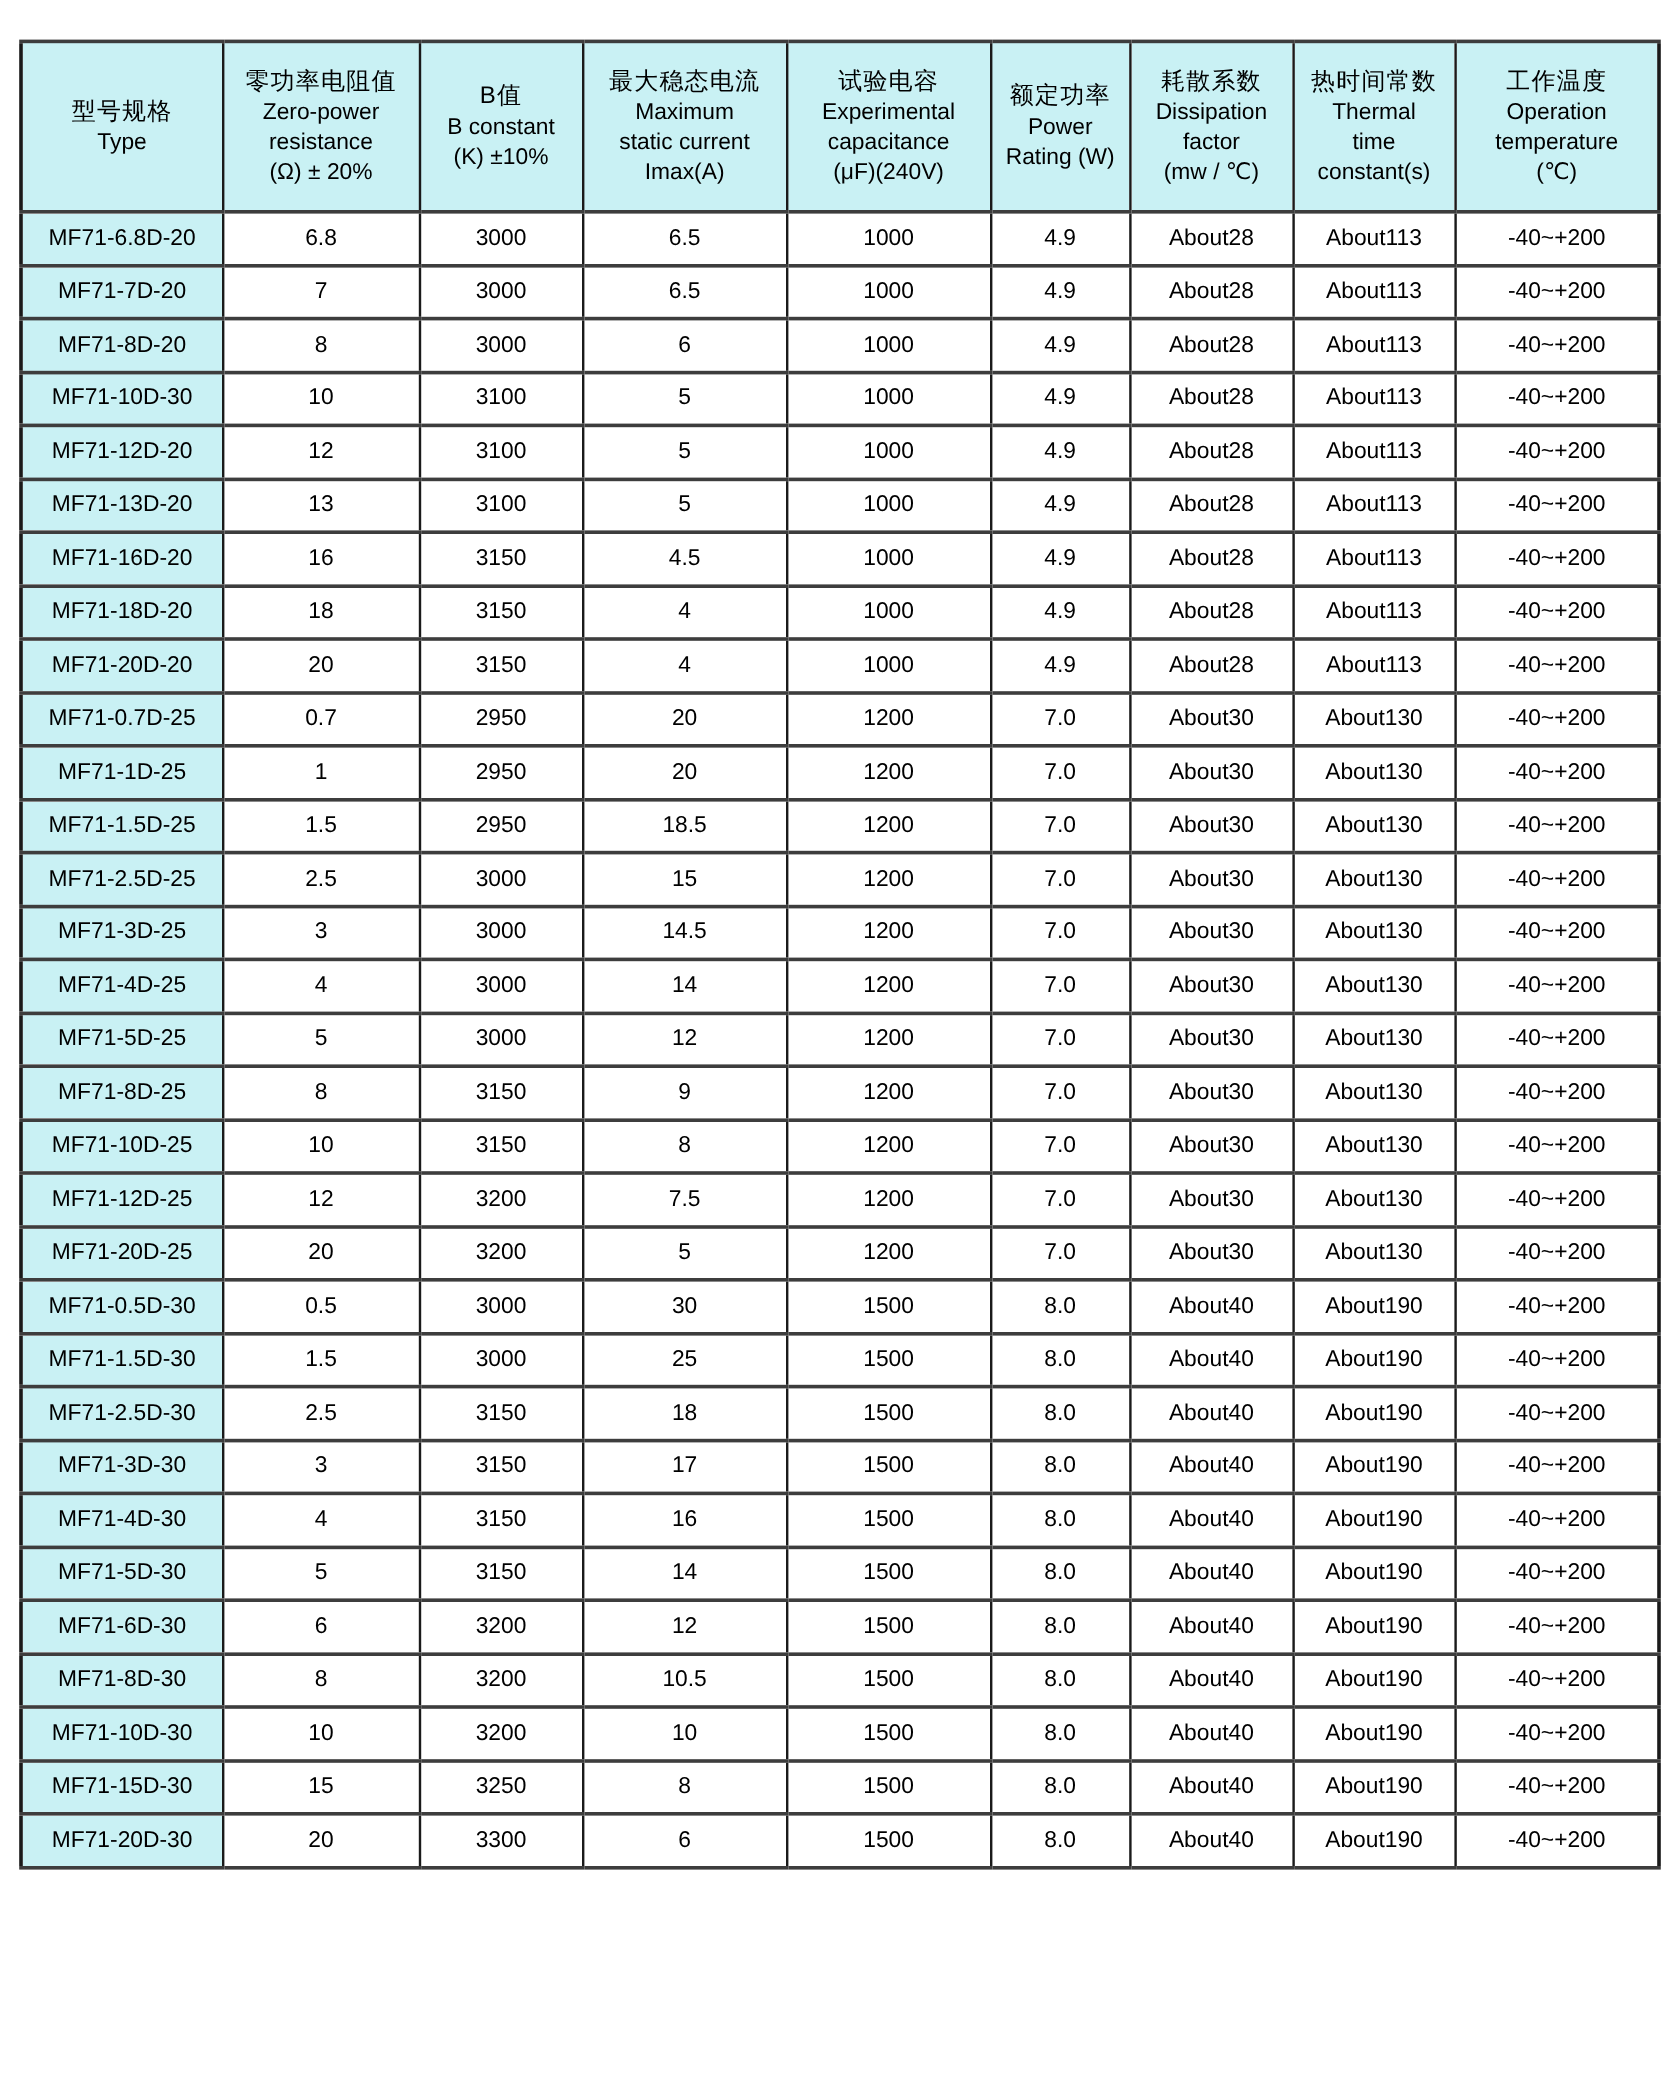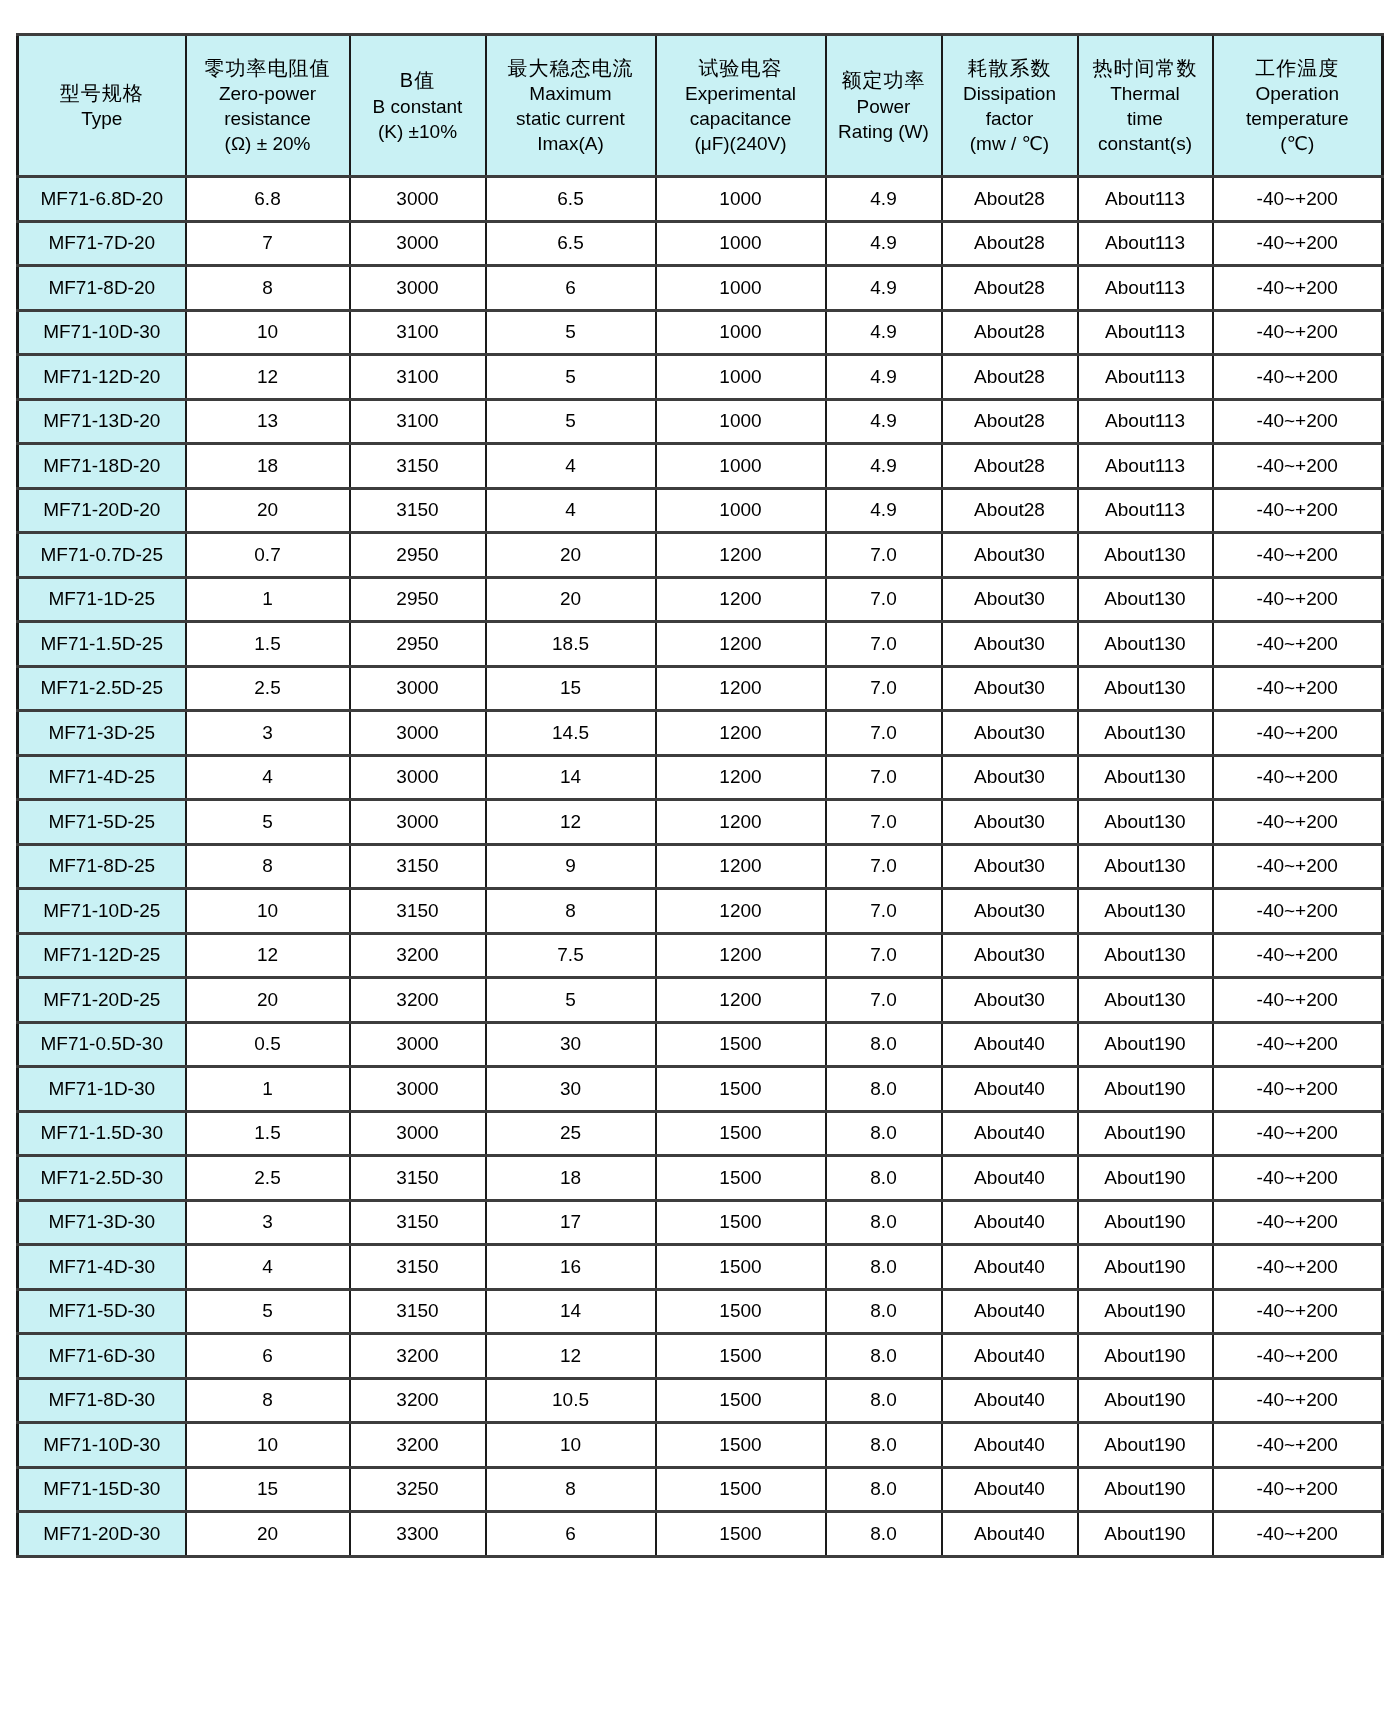--- a/index.html
+++ b/index.html
@@ -195,20 +195,31 @@
           <td>13</td>
           <td>3100</td>
           <td>5</td>
           <td>1000</td>
           <td>4.9</td>
           <td>About28</td>
           <td>About113</td>
           <td>-40~+200</td>
         </tr>
         <tr>
+          <td class="type-cell">MF71-16D-20</td>
+          <td>16</td>
+          <td>3150</td>
+          <td>4.5</td>
+          <td>1000</td>
+          <td>4.9</td>
+          <td>About28</td>
+          <td>About113</td>
+          <td>-40~+200</td>
+        </tr>
+        <tr>
           <td class="type-cell">MF71-18D-20</td>
           <td>18</td>
           <td>3150</td>
           <td>4</td>
           <td>1000</td>
           <td>4.9</td>
           <td>About28</td>
           <td>About113</td>
           <td>-40~+200</td>
         </tr>
@@ -340,31 +351,20 @@
           <td>5</td>
           <td>1200</td>
           <td>7.0</td>
           <td>About30</td>
           <td>About130</td>
           <td>-40~+200</td>
         </tr>
         <tr>
           <td class="type-cell">MF71-0.5D-30</td>
           <td>0.5</td>
-          <td>3000</td>
-          <td>30</td>
-          <td>1500</td>
-          <td>8.0</td>
-          <td>About40</td>
-          <td>About190</td>
-          <td>-40~+200</td>
-        </tr>
-        <tr>
-          <td class="type-cell">MF71-1D-30</td>
-          <td>1</td>
           <td>3000</td>
           <td>30</td>
           <td>1500</td>
           <td>8.0</td>
           <td>About40</td>
           <td>About190</td>
           <td>-40~+200</td>
         </tr>
         <tr>
           <td class="type-cell">MF71-1.5D-30</td>

